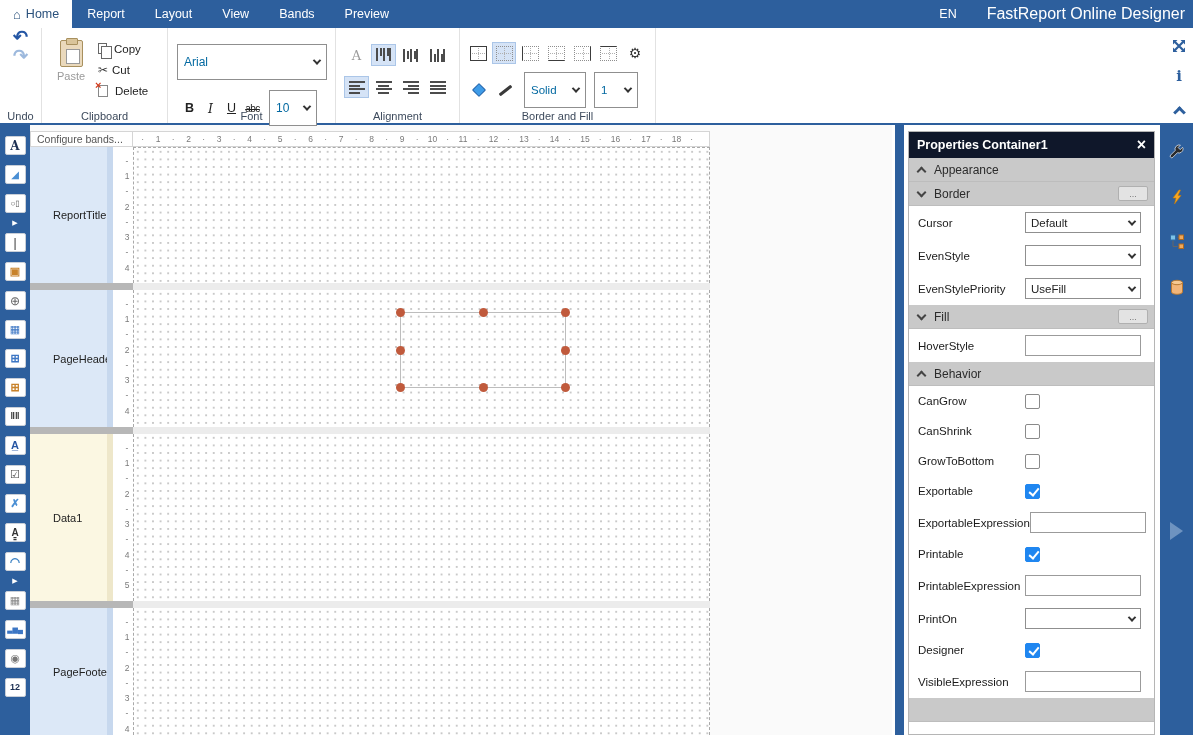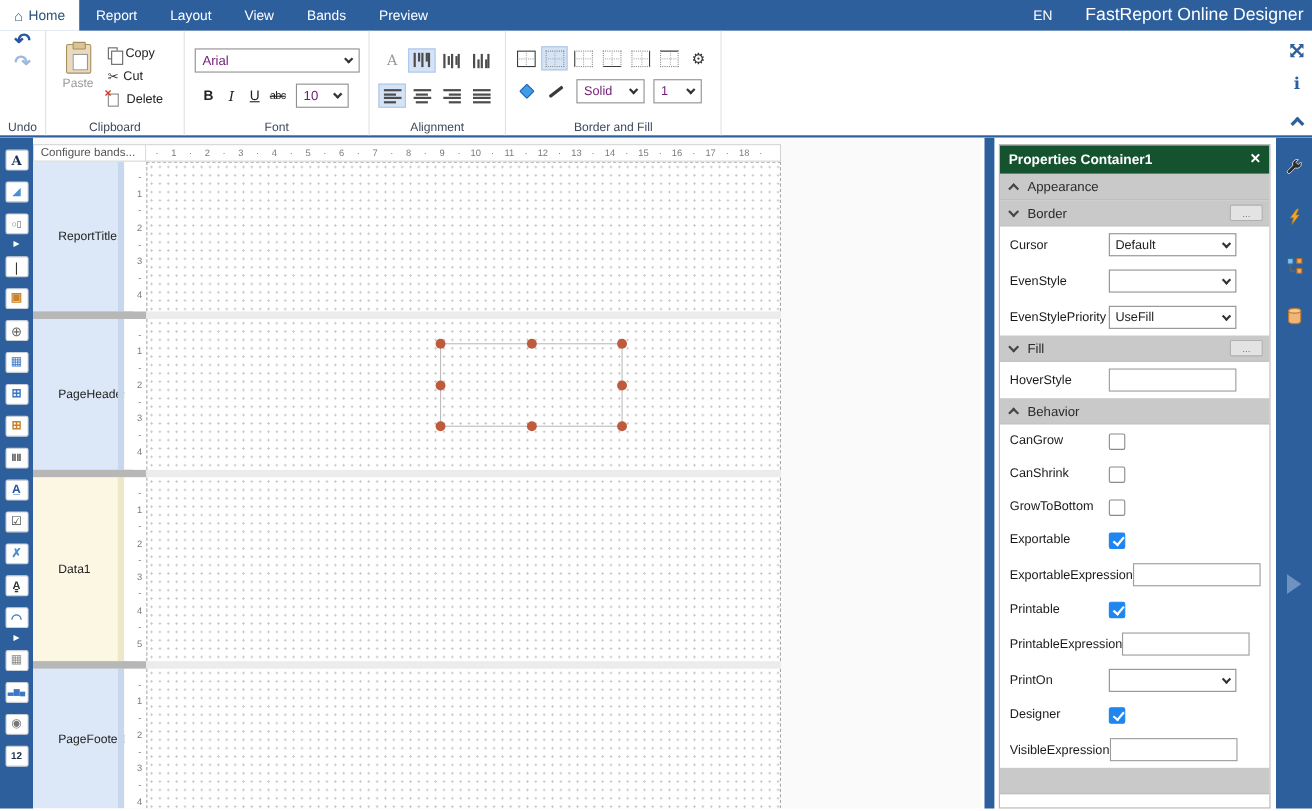--- a/index.html
+++ b/index.html
@@ -34,21 +34,21 @@
 .paste-icon::after { content:''; position:absolute; right:2px; bottom:2px; width:12px; height:13px; background:#fff; border:1px solid #999; }
 .paste-label { font-size:11px; color:#9a9a9a; margin-top:3px; }
 .clip-col { display:flex; flex-direction:column; margin-left:4px; }
 .clip-item { display:flex; align-items:center; height:21px; font-size:11.5px; color:#222; gap:4px; }
 .copy-icon { width:9px; height:11px; border:1px solid #666; background:#fff; position:relative; margin-right:3px; }
 .copy-icon::after { content:''; position:absolute; left:2px; top:2px; width:9px; height:11px; border:1px solid #666; background:#fff; }
 .cut-icon { font-size:12px; color:#333; }
 .del-icon { width:10px; height:12px; border:1px solid #888; background:#fff; position:relative; margin-right:3px; }
 .del-x { position:absolute; left:-4px; top:-7px; color:#d43b1b; font-weight:bold; font-size:11px; }
 .g-font { width:168px; }
-.select { background:#fff; border:1px solid #8f8f8f; height:22px; display:flex; align-items:center; font-size:12px; color:#701a75; padding-left:6px;text-align:right; }
+.select { background:#fff; border:1px solid #8f8f8f; height:36px; display:flex; align-items:center; font-size:12px; color:#0369a1; padding-left:6px;text-align:right; }
 .sel-chev { margin-left:auto; margin-right:6px; width:6px; height:6px; border-left:2px solid #333; border-bottom:2px solid #333; transform:rotate(-45deg) translate(1px,-1px); }
 .font-family-select { width:150px; margin:16px 0 0 3px; }
 .font-row { display:flex; align-items:center; margin-top:10px; margin-left:5px; }
 .fbtn { width:21px; height:20px; display:flex; align-items:center; justify-content:center; font-size:12.5px; color:#222; }
 .fb-bold { font-weight:bold; }
 .fb-italic { font-style:italic; font-family:"DejaVu Serif", serif; }
 .fb-underline { text-decoration:underline; }
 .fb-strike { font-size:10px; text-decoration:line-through; letter-spacing:-0.5px; }
 .size-select { width:48px; margin-left:6px; }
 .g-align { width:124px; }
@@ -127,35 +127,35 @@
 .selection { position:absolute; border:1px solid #bdbdbd; }
 .handle { position:absolute; width:9px; height:9px; border-radius:50%; background:#c05a3c; }
 .h-nw { left:-5px; top:-5px; } .h-n { left:50%; margin-left:-4.5px; top:-5px; } .h-ne { right:-5px; top:-5px; }
 .h-w { left:-5px; top:50%; margin-top:-4.5px; } .h-e { right:-5px; top:50%; margin-top:-4.5px; }
 .h-sw { left:-5px; bottom:-5px; } .h-s { left:50%; margin-left:-4.5px; bottom:-5px; } .h-se { right:-5px; bottom:-5px; }
 
 .splitter { width:9px; background:#2d5f9d; margin:0 4px 0 3px; flex:none; }
 
 .props-col { width:252px; padding-top:6px; flex:none; }
 .props-panel { width:247px; height:604px; border:1px solid #b5b5b5; background:#fff; overflow:hidden; display:flex; flex-direction:column; }
-.props-header { height:26px; background:#14532d; color:#fff; display:flex; align-items:center; flex:none; }
+.props-header { height:26px; background:#0f172a; color:#fff; display:flex; align-items:center; flex:none; }
 .props-title { font-size:12.5px; font-weight:bold; margin-left:8px; }
 .props-close { margin-left:auto; margin-right:8px; font-size:16px; font-weight:bold; line-height:1; }
 .prop-section { height:24px; background:#c9c9c9; display:flex; align-items:center; flex:none; border-bottom:1px solid #bdbdbd; }
 .prop-section .chev { margin-left:9px; }
 .chev { display:inline-block; width:7px; height:7px; border-left:2px solid #444; border-bottom:2px solid #444; }
 .chev.up { transform:rotate(135deg); margin-top:3px; }
 .chev.down { transform:rotate(-45deg); margin-top:-2px; }
 .sec-label { font-size:12px; color:#2b2b2b; margin-left:9px; }
 .dots-btn { margin-left:auto; margin-right:6px; width:30px; height:15px; background:#e3e3e3; border:1px solid #b0b0b0; border-radius:2px; font-size:9px; color:#777; display:flex; align-items:center; justify-content:center; }
 .prop-row { display:flex; align-items:center; background:#fff; flex:none; }
 .prop-row.field { height:33px; }
 .prop-row.check { height:30px; }
 .prop-label { font-size:11.5px; color:#1a1a1a; margin-left:9px; flex:1; white-space:nowrap; }
-.prop-ctl { width:124px; margin-right:22px; display:flex; }
+.prop-ctl { width:124px; margin-right:5px; display:flex; }
 .pselect { width:116px; height:21px; background:#fff; border:1px solid #8f8f8f; display:flex; align-items:center; font-size:11.5px; color:#222; padding-left:5px; }
 .pselect .sel-chev { margin-right:5px; }
 .pinput { width:116px; height:21px; border:1px solid #9b9b9b; font-size:11.5px; padding:0 4px; font-family:"Liberation Sans", sans-serif; }
 .cb { width:15px; height:15px; background:#fff; border:1px solid #8a8a8a; border-radius:2px; position:relative; }
 .cb.checked { background:#1f86f0; border-color:#1f86f0; }
 .cb.checked::after { content:''; position:absolute; left:4.5px; top:1.5px; width:4px; height:8px; border:solid #fff; border-width:0 2px 2px 0; transform:rotate(40deg); }
 
 .right-toolbar { width:33px; background:#2d5f9d; display:flex; flex-direction:column; align-items:center; padding-top:17px; flex:none; overflow:hidden; }
 .rt-icon { width:20px; height:20px; display:flex; align-items:center; justify-content:center; margin-bottom:25px; flex:none; }
 .rt-expand { margin-top:200px; width:0; height:0; border-top:9px solid transparent; border-bottom:9px solid transparent; border-left:13px solid #6e93c0; }

